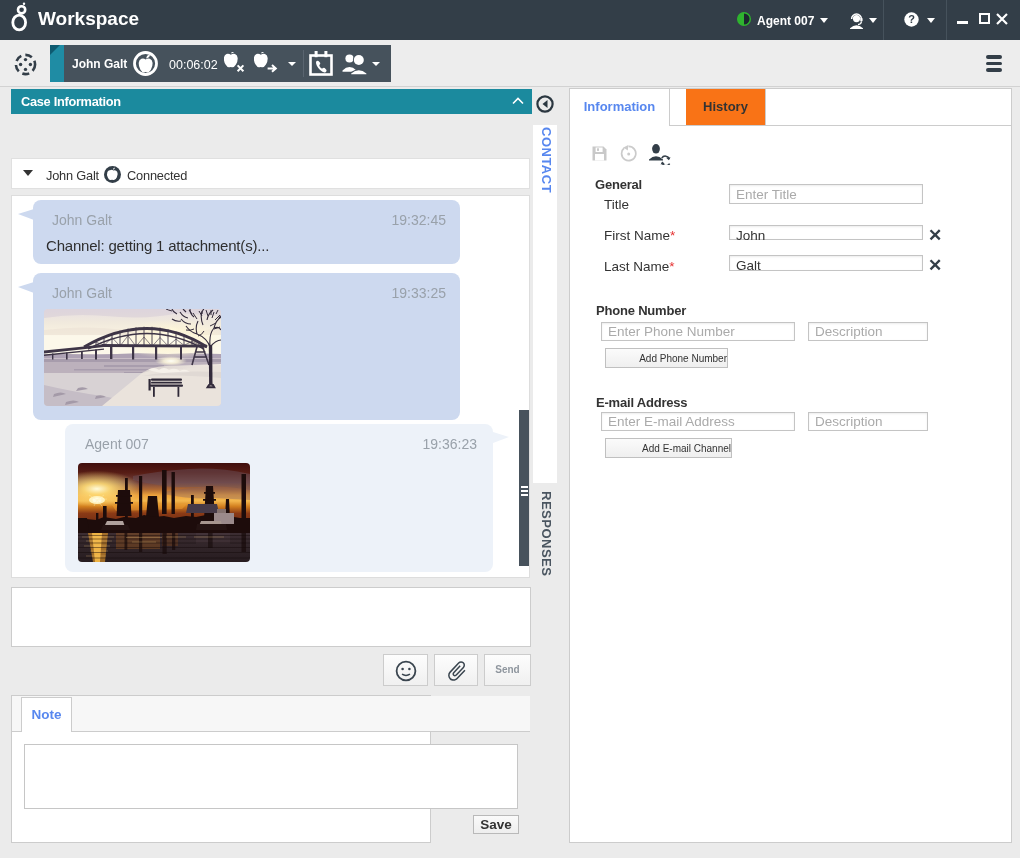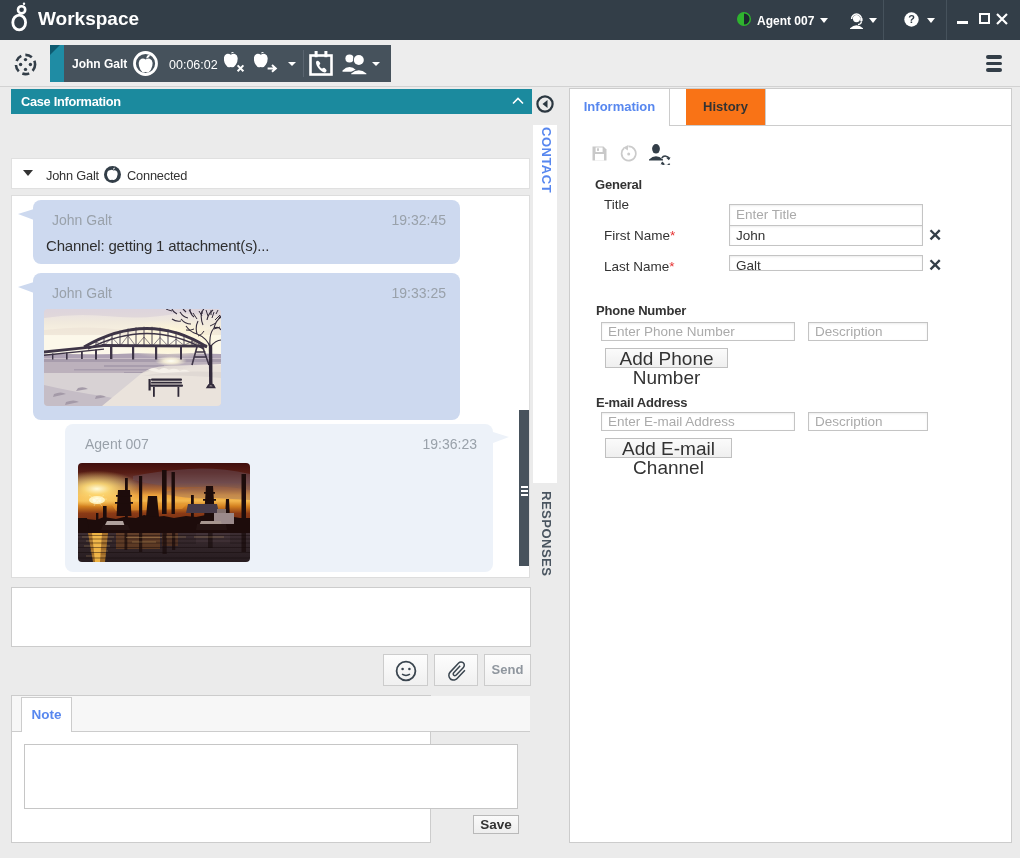--- a/index.html
+++ b/index.html
@@ -55,21 +55,21 @@
 
 
 #rpanel { position:absolute; left:569px; top:88px; width:443px; height:755px; background:#fff; border:1px solid #ccc; }
 #rtabrow { position:absolute; left:0; top:0; width:441px; height:37px; border-bottom:1px solid #ccc; background:#fff; }
 #rtab-info { position:absolute; left:0px; top:0px; width:100px; height:37px; background:#fff; border-right:1px solid #ccc; color:#5787ef; font-weight:bold; font-size:13px; text-align:center; line-height:36px; }
 #rtab-hist { position:absolute; left:100px; top:0px; width:80px; height:37px; background:#f97316; border-right:1px solid #ccc; border-bottom:1px solid #ccc; color:#333; font-weight:bold; font-size:13px; text-align:center; line-height:36px;margin-left:16px; }
 .flabel { position:absolute; font-size:13.5px; color:#333; }
 .fbold { position:absolute; font-size:13px; color:#333; font-weight:bold; letter-spacing:-0.2px; }
 .finput { position:absolute; background:#fff; border:1px solid #c4c4c4; font-size:13.5px; color:#333; padding-left:6px; box-shadow:inset 0 1px 2px rgba(0,0,0,0.08); }
 .finput .ph { color:#aaa; }
-.addbtn { position:absolute; background:linear-gradient(#fbfbfb,#efefef); border:1px solid #c0c0c0; font-size:19px; color:#333; text-align:center; }
+.addbtn { position:absolute; background:linear-gradient(#fbfbfb,#efefef); border:1px solid #c0c0c0; font-size:10px; color:#333; text-align:right; }
 .red { color:#e53030; }
 .xbtn { position:absolute; color:#333e48; font-size:17px; font-weight:bold; }
 </style>
 </head>
 <body>
 <div id="app">
 
   <div id="topbar">
     <svg class="abs" style="left:11px;top:2px" width="28" height="31" viewBox="0 0 28 31">
       <ellipse cx="8.2" cy="20.5" rx="6.4" ry="7.4" fill="none" stroke="#fff" stroke-width="2.8"></ellipse>
@@ -381,21 +381,21 @@
       <path d="M7 14.2 q4 2.4 8 0" fill="none" stroke="#3a454f" stroke-width="1.5"></path>
     </svg>
   </div>
   <div class="btn" style="left:434px;width:44px">
     <svg style="position:absolute;left:10px;top:4px" width="24" height="24" viewBox="0 0 24 24">
       <g transform="rotate(43 12 12)">
       <path d="M16.5 6v11.5c0 2.21-1.79 4-4 4s-4-1.79-4-4V5c0-1.38 1.12-2.5 2.5-2.5s2.5 1.12 2.5 2.5v10.5c0 .55-.45 1-1 1s-1-.45-1-1V6H10v9.5c0 1.38 1.12 2.5 2.5 2.5s2.5-1.12 2.5-2.5V5c0-2.21-1.79-4-4-4S7 2.79 7 5v12.5c0 3.04 2.46 5.5 5.5 5.5s5.5-2.46 5.5-5.5V6h-1.5z" fill="#3a454f"></path>
       </g>
     </svg>
   </div>
-  <div class="btn" style="left:484px;width:47px;color:#8f969e;font-weight:bold;font-size:13px;text-align:center;line-height:30px">Send</div>
+  <div class="btn" style="left:484px;width:47px;color:#8f969e;font-weight:bold;font-size:10px;text-align:center;line-height:30px">Send</div>
 
   <div id="notepanel">
     <div id="notetabrow">
         <div id="notetab">Note</div>
       </div>
     <div id="notearea"></div>
     <div id="savebtn">Save</div>
   </div>
 
   <svg class="abs" style="left:536px;top:95px" width="18" height="18" viewBox="0 0 18 18">
@@ -428,23 +428,23 @@
       <path d="M1 15.5 Q8 9 15 15.5 L15 16.5 L1 16.5 Z" fill="#333e48"></path>
       <g stroke="#333e48" fill="none" stroke-width="1.5">
         <path d="M13.8 14.2 a4 4 0 0 1 7.4 1"></path>
         <path d="M21.6 19.6 a4 4 0 0 1 -7.4 -1"></path>
       </g>
       <path d="M22.5 13.2 l-1.6 3 l-2.5 -2.2 Z" fill="#333e48"></path>
       <path d="M12.6 20.6 l1.6 -3 l2.5 2.2 Z" fill="#333e48"></path>
     </svg>
     <div class="fbold" style="left:25px;top:88px">General</div>
     <div class="flabel" style="left:34px;top:108px">Title</div>
-    <div class="finput" style="left:159px;top:115px;width:194px;height:36px;line-height:19px"><span class="ph">Enter Title</span></div>
+    <div class="finput" style="left:159px;top:95px;width:194px;height:20px;line-height:19px"><span class="ph">Enter Title</span></div>
     <div class="flabel" style="left:34px;top:139px">First Name<span class="red">*</span></div>
-    <div class="finput" style="left:159px;top:136px;width:194px;height:21px;line-height:19px">John</div>
+    <div class="finput" style="left:159px;top:136px;width:194px;height:15px;line-height:19px">John</div>
     <div class="xbtn" style="left:358px;top:136px">✕</div>
     <div class="flabel" style="left:34px;top:170px">Last Name<span class="red">*</span></div>
     <div class="finput" style="left:159px;top:166px;width:194px;height:16px;line-height:19px">Galt</div>
     <div class="xbtn" style="left:358px;top:166px">✕</div>
 
     <div class="fbold" style="left:26px;top:214px">Phone Number</div>
     <div class="finput" style="left:31px;top:233px;width:194px;height:19px;line-height:18px"><span class="ph">Enter Phone Number</span></div>
     <div class="finput" style="left:238px;top:233px;width:120px;height:19px;line-height:18px"><span class="ph">Description</span></div>
     <div class="addbtn" style="left:35px;top:259px;width:123px;height:20px;line-height:19px">Add Phone Number</div>
 

